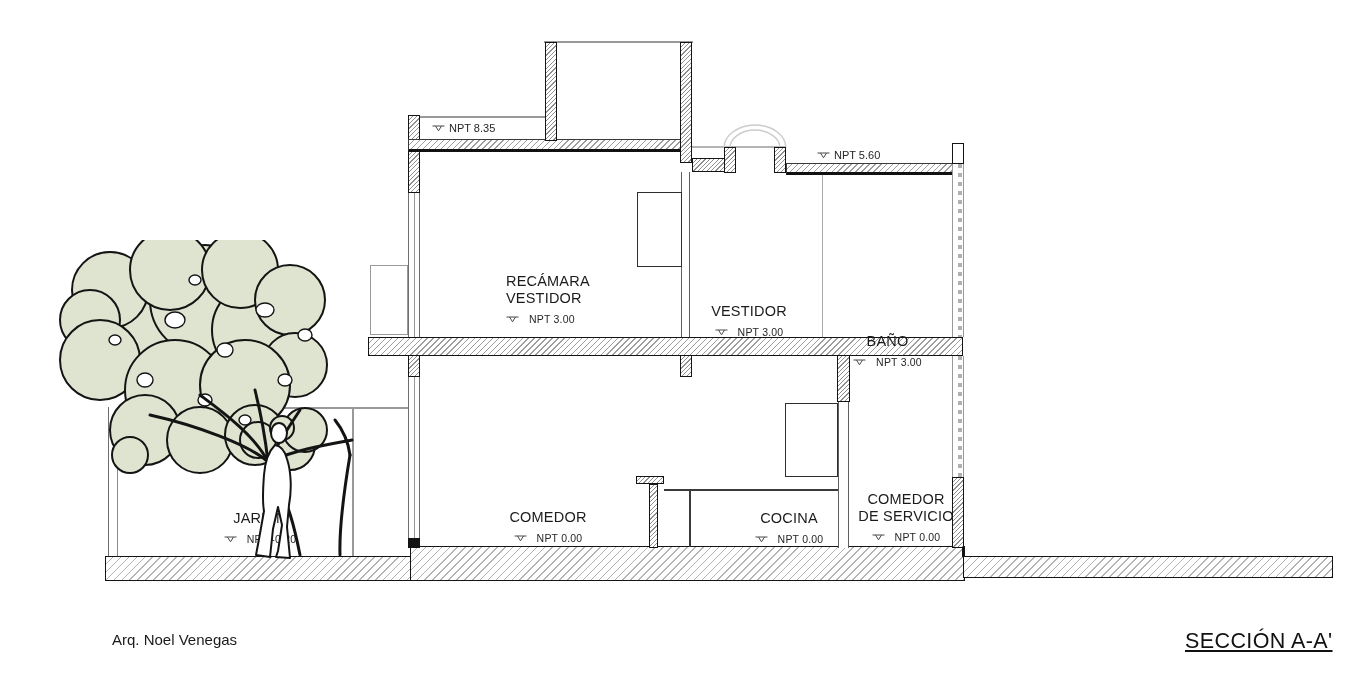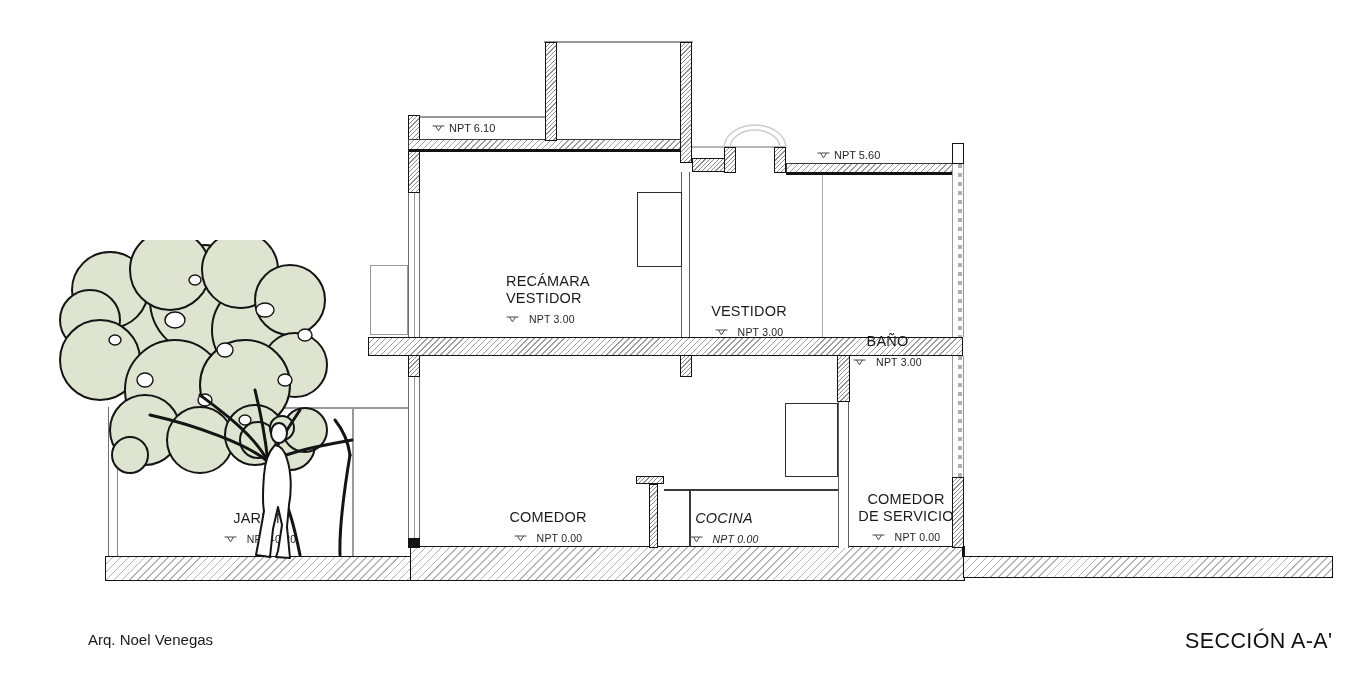--- a/index.html
+++ b/index.html
@@ -29,21 +29,21 @@
            background:repeating-linear-gradient(180deg,#b0b0b0 0 4px,transparent 4px 9px);}
   .room-label{font-size:14.5px;letter-spacing:.2px;color:#1b1b1b;text-align:center;
            white-space:nowrap;line-height:17px;}
   .left-align{text-align:left;}
   .npt-row{display:flex;align-items:center;justify-content:center;gap:10px;font-size:10.5px;
            color:#262626;margin-top:4px;white-space:nowrap;}
   .left-align .npt-row{justify-content:flex-start;}
   .lvl-label{display:flex;align-items:center;gap:4px;font-size:11px;color:#262626;white-space:nowrap;}
   .lvl svg,svg.lvl{display:block;}
   .lvl path{stroke:#4a4a4a;stroke-width:1;fill:none;}
-  .credit{font-size:15px;color:#1a1a1a;}
+  .credit{font-size:15px;color:#1a1a1a;margin-left:24px;}
   .section-title{font-size:21.5px;color:#111;letter-spacing:.4px;}
   .foliage{fill:#dfe4d0;stroke:#141414;stroke-width:2;}
   .hole{fill:#ffffff;stroke:#141414;stroke-width:1.4;}
   .trunk{fill:none;stroke:#141414;stroke-width:3;stroke-linecap:round;}
   .person-body{fill:#ffffff;stroke:#141414;stroke-width:2;stroke-linejoin:round;}
   .dome{fill:none;stroke:#cccccc;stroke-width:1.5;}
 </style>
 </head>
 <body>
 
@@ -98,21 +98,21 @@
   <div class="abs wallcut" style="left:649px;top:484px;width:9px;height:64px;"></div>
   <div class="abs" style="left:664px;top:489px;width:174px;height:1.5px;background:#3a3a3a;"></div>
   <div class="abs" style="left:689px;top:489px;width:1.5px;height:58px;background:#3a3a3a;"></div>
   <div class="abs frame" style="left:785px;top:403px;width:53px;height:74px;"></div>
   <div class="abs thinwall" style="left:838px;top:402px;width:11px;height:146px;"></div>
 
   <div class="abs lvl-label" style="left:432px;top:122px;">
     <svg class="lvl" width="13" height="7" viewBox="0 0 13 7">
         <path d="M0.5 1H12.5M3.5 1L6.5 5.8L9.5 1"></path>
       </svg>
-    <span>NPT 6.10</span>
+    <span>NPT 8.35</span>
   </div>
   <div class="abs lvl-label" style="left:817px;top:149px;">
     <svg class="lvl" width="13" height="7" viewBox="0 0 13 7">
         <path d="M0.5 1H12.5M3.5 1L6.5 5.8L9.5 1"></path>
       </svg>
     <span>NPT 5.60</span>
   </div>
 
   <div class="abs room-label left-align" style="left:506px;top:273px;width:120px;">
     <div>RECÁMARA</div>
@@ -148,21 +148,21 @@
   <div class="abs room-label" style="left:478px;top:509px;width:140px;">
     <div>COMEDOR</div>
     <div class="npt-row">
       <svg class="lvl" width="13" height="7" viewBox="0 0 13 7">
           <path d="M0.5 1H12.5M3.5 1L6.5 5.8L9.5 1"></path>
         </svg>
       <span>NPT 0.00</span>
     </div>
   </div>
 
-  <div class="abs room-label" style="left:663px;top:510px;width:122px;font-style:italic;">
+  <div class="abs room-label" style="left:728px;top:510px;width:122px;">
     <div>COCINA</div>
     <div class="npt-row">
       <svg class="lvl" width="13" height="7" viewBox="0 0 13 7">
           <path d="M0.5 1H12.5M3.5 1L6.5 5.8L9.5 1"></path>
         </svg>
       <span>NPT 0.00</span>
     </div>
   </div>
 
   <div class="abs room-label" style="left:843px;top:491px;width:126px;">
@@ -233,15 +233,15 @@
       <path d="M295 215 C293 200 288 190 280 180"></path>
     </g>
   </svg>
 
   <svg class="abs" style="left:245px;top:413px;" width="64" height="148" viewBox="0 0 64 148">
     <ellipse class="person-body" cx="34" cy="20" rx="8" ry="10"></ellipse>
     <path class="person-body" d="M30 32 C24 38 20 48 19 62 C18 76 17 88 19 98 L14 126 L11 142 L25 144 L28 116 L33 94 L37 112 L33 138 L31 144 L45 145 L42 114 L44 92 C47 76 46 58 42 46 C40 38 36 33 30 32 Z"></path>
   </svg>
 
   <div class="abs credit" style="left:88px;top:631px;">Arq. Noel Venegas</div>
-  <div class="abs section-title" style="left:1185px;top:629px;">SECCIÓN A-A'</div>
+  <div class="abs section-title" style="left:1185px;top:629px;text-decoration:underline;">SECCIÓN A-A'</div>
 
 </div>
 
 </body></html>

